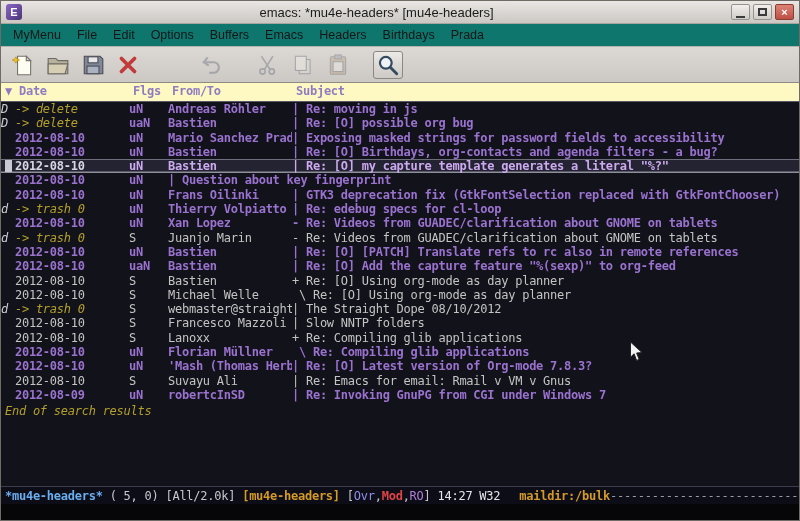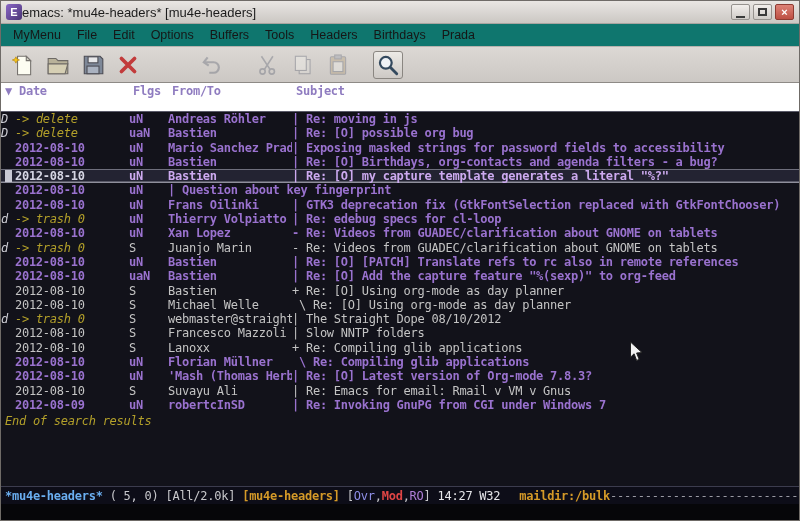--- a/index.html
+++ b/index.html
@@ -7,21 +7,21 @@
   body { font-family:"Liberation Sans", sans-serif; }
 
   .window { width:800px; height:521px; border:1px solid #6f6b67; display:flex; flex-direction:column; background:#d6d2ce; }
 
   
   .titlebar { height:23px; background:linear-gradient(#e9e6e3,#cbc7c3); border-bottom:1px solid #a8a4a0;
               display:flex; align-items:center; padding:0 5px; flex:none; }
   .win-icon { width:16px; height:16px; border-radius:3px; flex:none;
               background:linear-gradient(135deg,#8a66c6,#4a3575); color:#fff; font-size:11px; font-weight:bold;
               display:flex; align-items:center; justify-content:center; }
-  .title { flex:1; font-size:13px; color:#1c1c1c; }
+  .title { flex:1; text-align:center; font-size:13px; color:#1c1c1c; }
   .win-buttons { display:flex; gap:3px; flex:none; }
   .win-btn { width:19px; height:16px; border:1px solid #96928e; border-radius:2px;
              background:linear-gradient(#f2efec,#cfcbc7); display:flex; align-items:center; justify-content:center;
              font-size:11px; line-height:1; color:#333; }
   .win-btn.close { background:linear-gradient(#dd8276,#bd4f43); border-color:#8e3b32; color:#fff; font-weight:bold; }
   .g-min { width:9px; height:2px; background:#3a3a3a; margin-top:9px; }
   .g-max { width:9px; height:8px; border:2px solid #3a3a3a; }
 
   
   .menubar { height:23px; background:#0f766e; border-bottom:1px solid #b6b2ae; display:flex; align-items:center;
@@ -34,21 +34,21 @@
   .tb-btn { width:30px; height:28px; display:flex; align-items:center; justify-content:center; border-radius:3px; flex:none; }
   .tb-btn.boxed { border:1px solid #8a8681; background:linear-gradient(#eceae6,#cdc9c5); }
   .tb-btn.disabled { opacity:.33; }
   .tb-sep-lg { width:44px; flex:none; }
   .tb-sep-md { width:16px; flex:none; }
   .tb-sep-sm { width:10px; flex:none; }
 
   
   .buffer { flex:1; background:var(--buffer_bg,#12121a); position:relative; overflow:hidden;
             font-family:"DejaVu Sans Mono", monospace; font-size:12px; letter-spacing:-0.25px; }
-  .header-line { height:29px; line-height:16px; background:#ffffff; border-bottom:1px solid #5a5a68;
+  .header-line { height:19px; line-height:16px; background:#fef9c3; border-bottom:1px solid #5a5a68;
                  color:var(--header_fg,#8f7cc0); font-weight:bold; display:flex; padding-left:4px; white-space:pre; }
   .row { height:14.3px; line-height:14.3px; display:flex; padding-left:0; white-space:pre; position:relative; }
   .c-date  { width:128px; overflow:hidden; flex:none; }
   .c-flags { width:39px;  overflow:hidden; flex:none; }
   .c-from  { width:124px; overflow:hidden; flex:none; }
   .c-subj  { flex:1; overflow:hidden; }
 
   .s-unread, .s-mark-unread { color:var(--unread,#9a72cf); font-weight:bold; }
   .s-read,   .s-mark-read   { color:var(--read,#c4c4c4); }
   .mark-char   { color:#cfcfd6; font-style:italic; font-weight:normal; }
@@ -96,21 +96,21 @@
       <div class="win-btn close">×</div>
     </div>
   </div>
 
   <div class="menubar" id="menubar">
       <span class="menu-item">MyMenu</span>
       <span class="menu-item">File</span>
       <span class="menu-item">Edit</span>
       <span class="menu-item">Options</span>
       <span class="menu-item">Buffers</span>
-      <span class="menu-item">Tools</span>
+      <span class="menu-item">Emacs</span>
       <span class="menu-item">Headers</span>
       <span class="menu-item">Birthdays</span>
       <span class="menu-item">Prada</span>
     </div>
 
   <div class="toolbar">
     <div class="tb-btn">
       <svg width="24" height="24" viewBox="0 0 22 22">
           <path d="M6 3h8l4 4v13H6z" fill="#fdfdf2" stroke="#77736f"></path>
           <path d="M14 3l4 4h-4z" fill="#d9d9cc" stroke="#77736f"></path>

